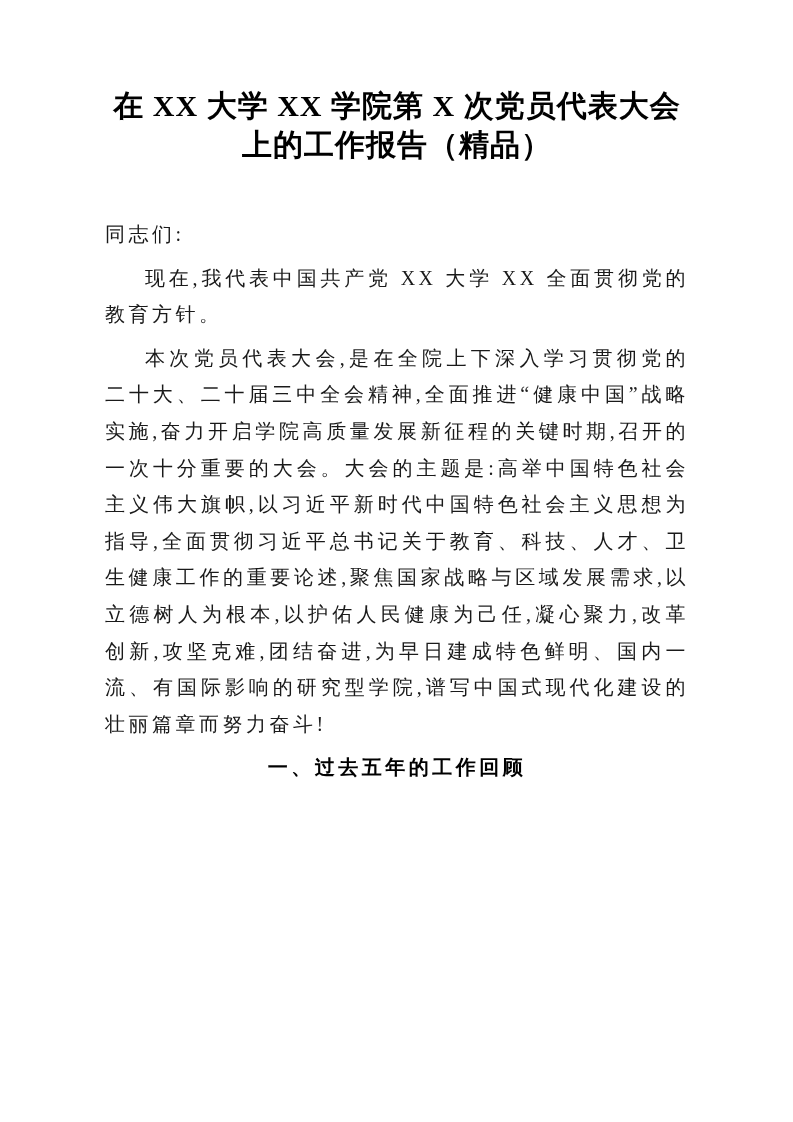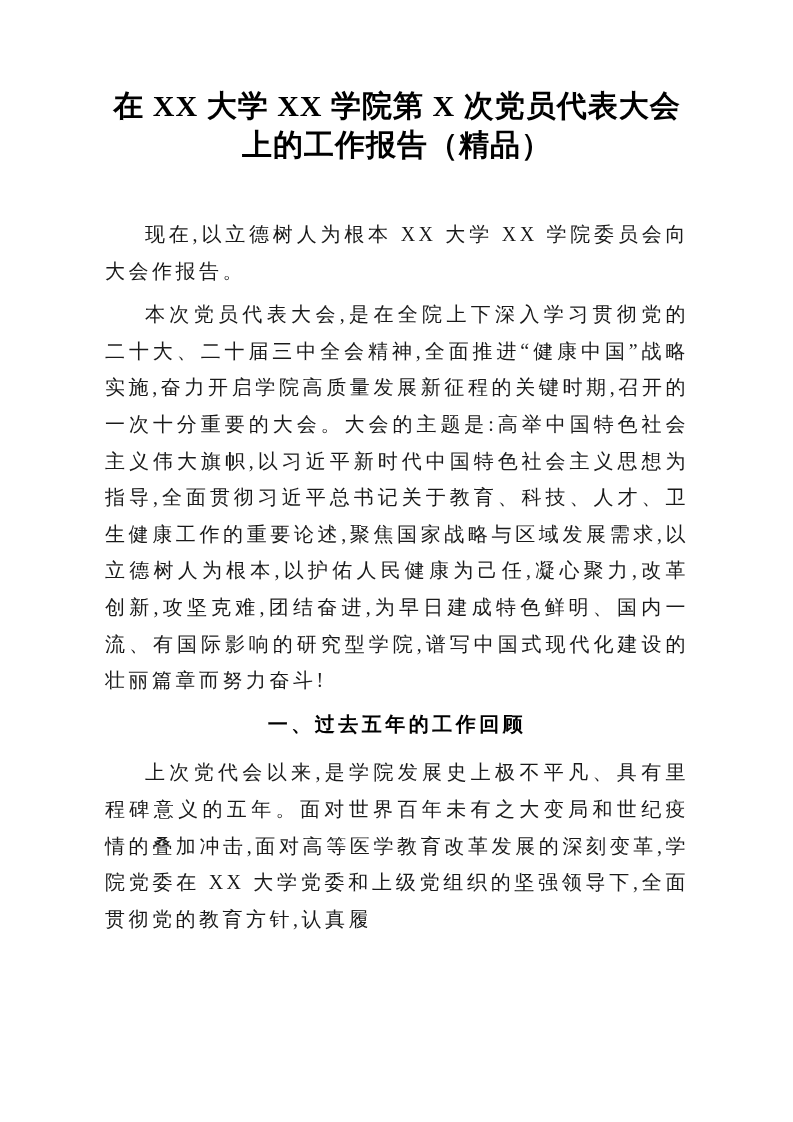--- a/index.html
+++ b/index.html
@@ -46,22 +46,22 @@
     text-align: center;
   }
 </style>
 </head>
 <body>
 
 <div class="page">
 
   <h1 class="doc-title">在 XX 大学 XX 学院第 X 次党员代表大会上的工作报告（精品）</h1>
 
+  <p class="para">同志们:</p>
 
-  <p class="para indent">现在,以立德树人为根本 XX 大学 XX 学院委员会向大会作报告。</p>
+  <p class="para indent">现在,我代表中国共产党 XX 大学 XX 全面贯彻党的教育方针。</p>
 
   <p class="para indent">本次党员代表大会,是在全院上下深入学习贯彻党的二十大、二十届三中全会精神,全面推进“健康中国”战略实施,奋力开启学院高质量发展新征程的关键时期,召开的一次十分重要的大会。大会的主题是:高举中国特色社会主义伟大旗帜,以习近平新时代中国特色社会主义思想为指导,全面贯彻习近平总书记关于教育、科技、人才、卫生健康工作的重要论述,聚焦国家战略与区域发展需求,以立德树人为根本,以护佑人民健康为己任,凝心聚力,改革创新,攻坚克难,团结奋进,为早日建成特色鲜明、国内一流、有国际影响的研究型学院,谱写中国式现代化建设的壮丽篇章而努力奋斗!</p>
 
   <p class="para heading">一、过去五年的工作回顾</p>
 
-  <p class="para indent">上次党代会以来,是学院发展史上极不平凡、具有里程碑意义的五年。面对世界百年未有之大变局和世纪疫情的叠加冲击,面对高等医学教育改革发展的深刻变革,学院党委在 XX 大学党委和上级党组织的坚强领导下,全面贯彻党的教育方针,认真履</p>
 
 </div>
 
 </body></html>

